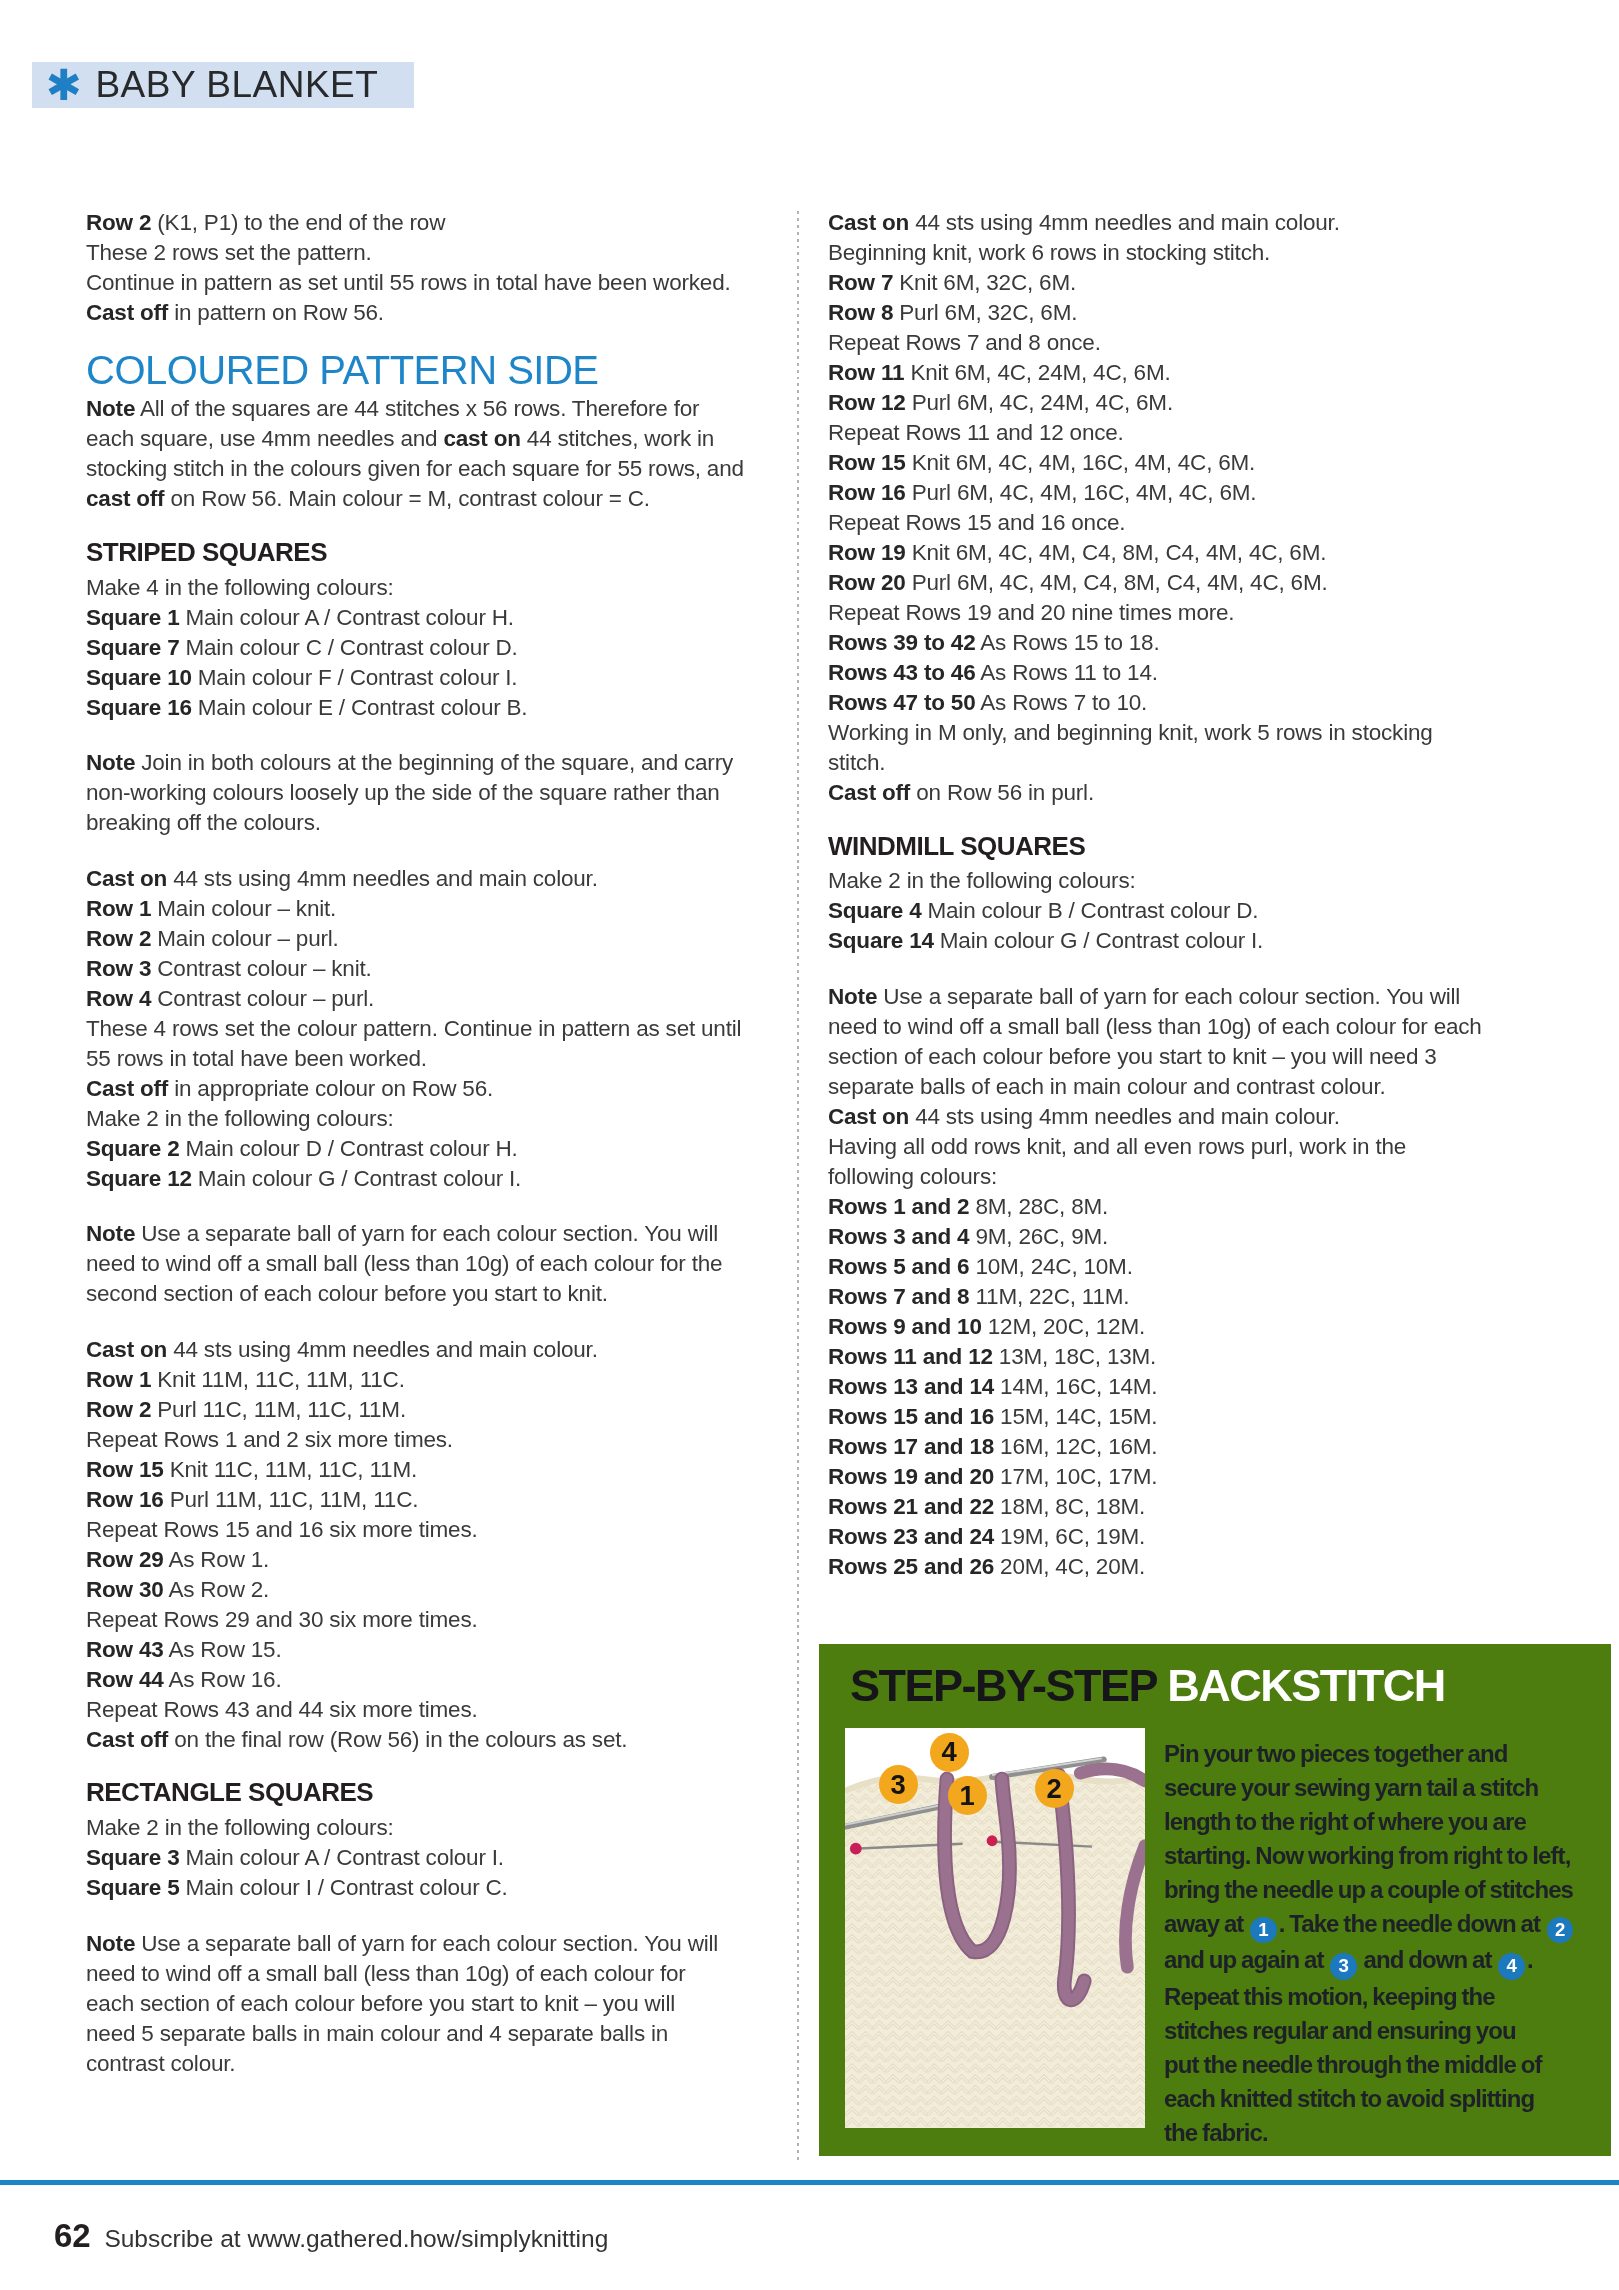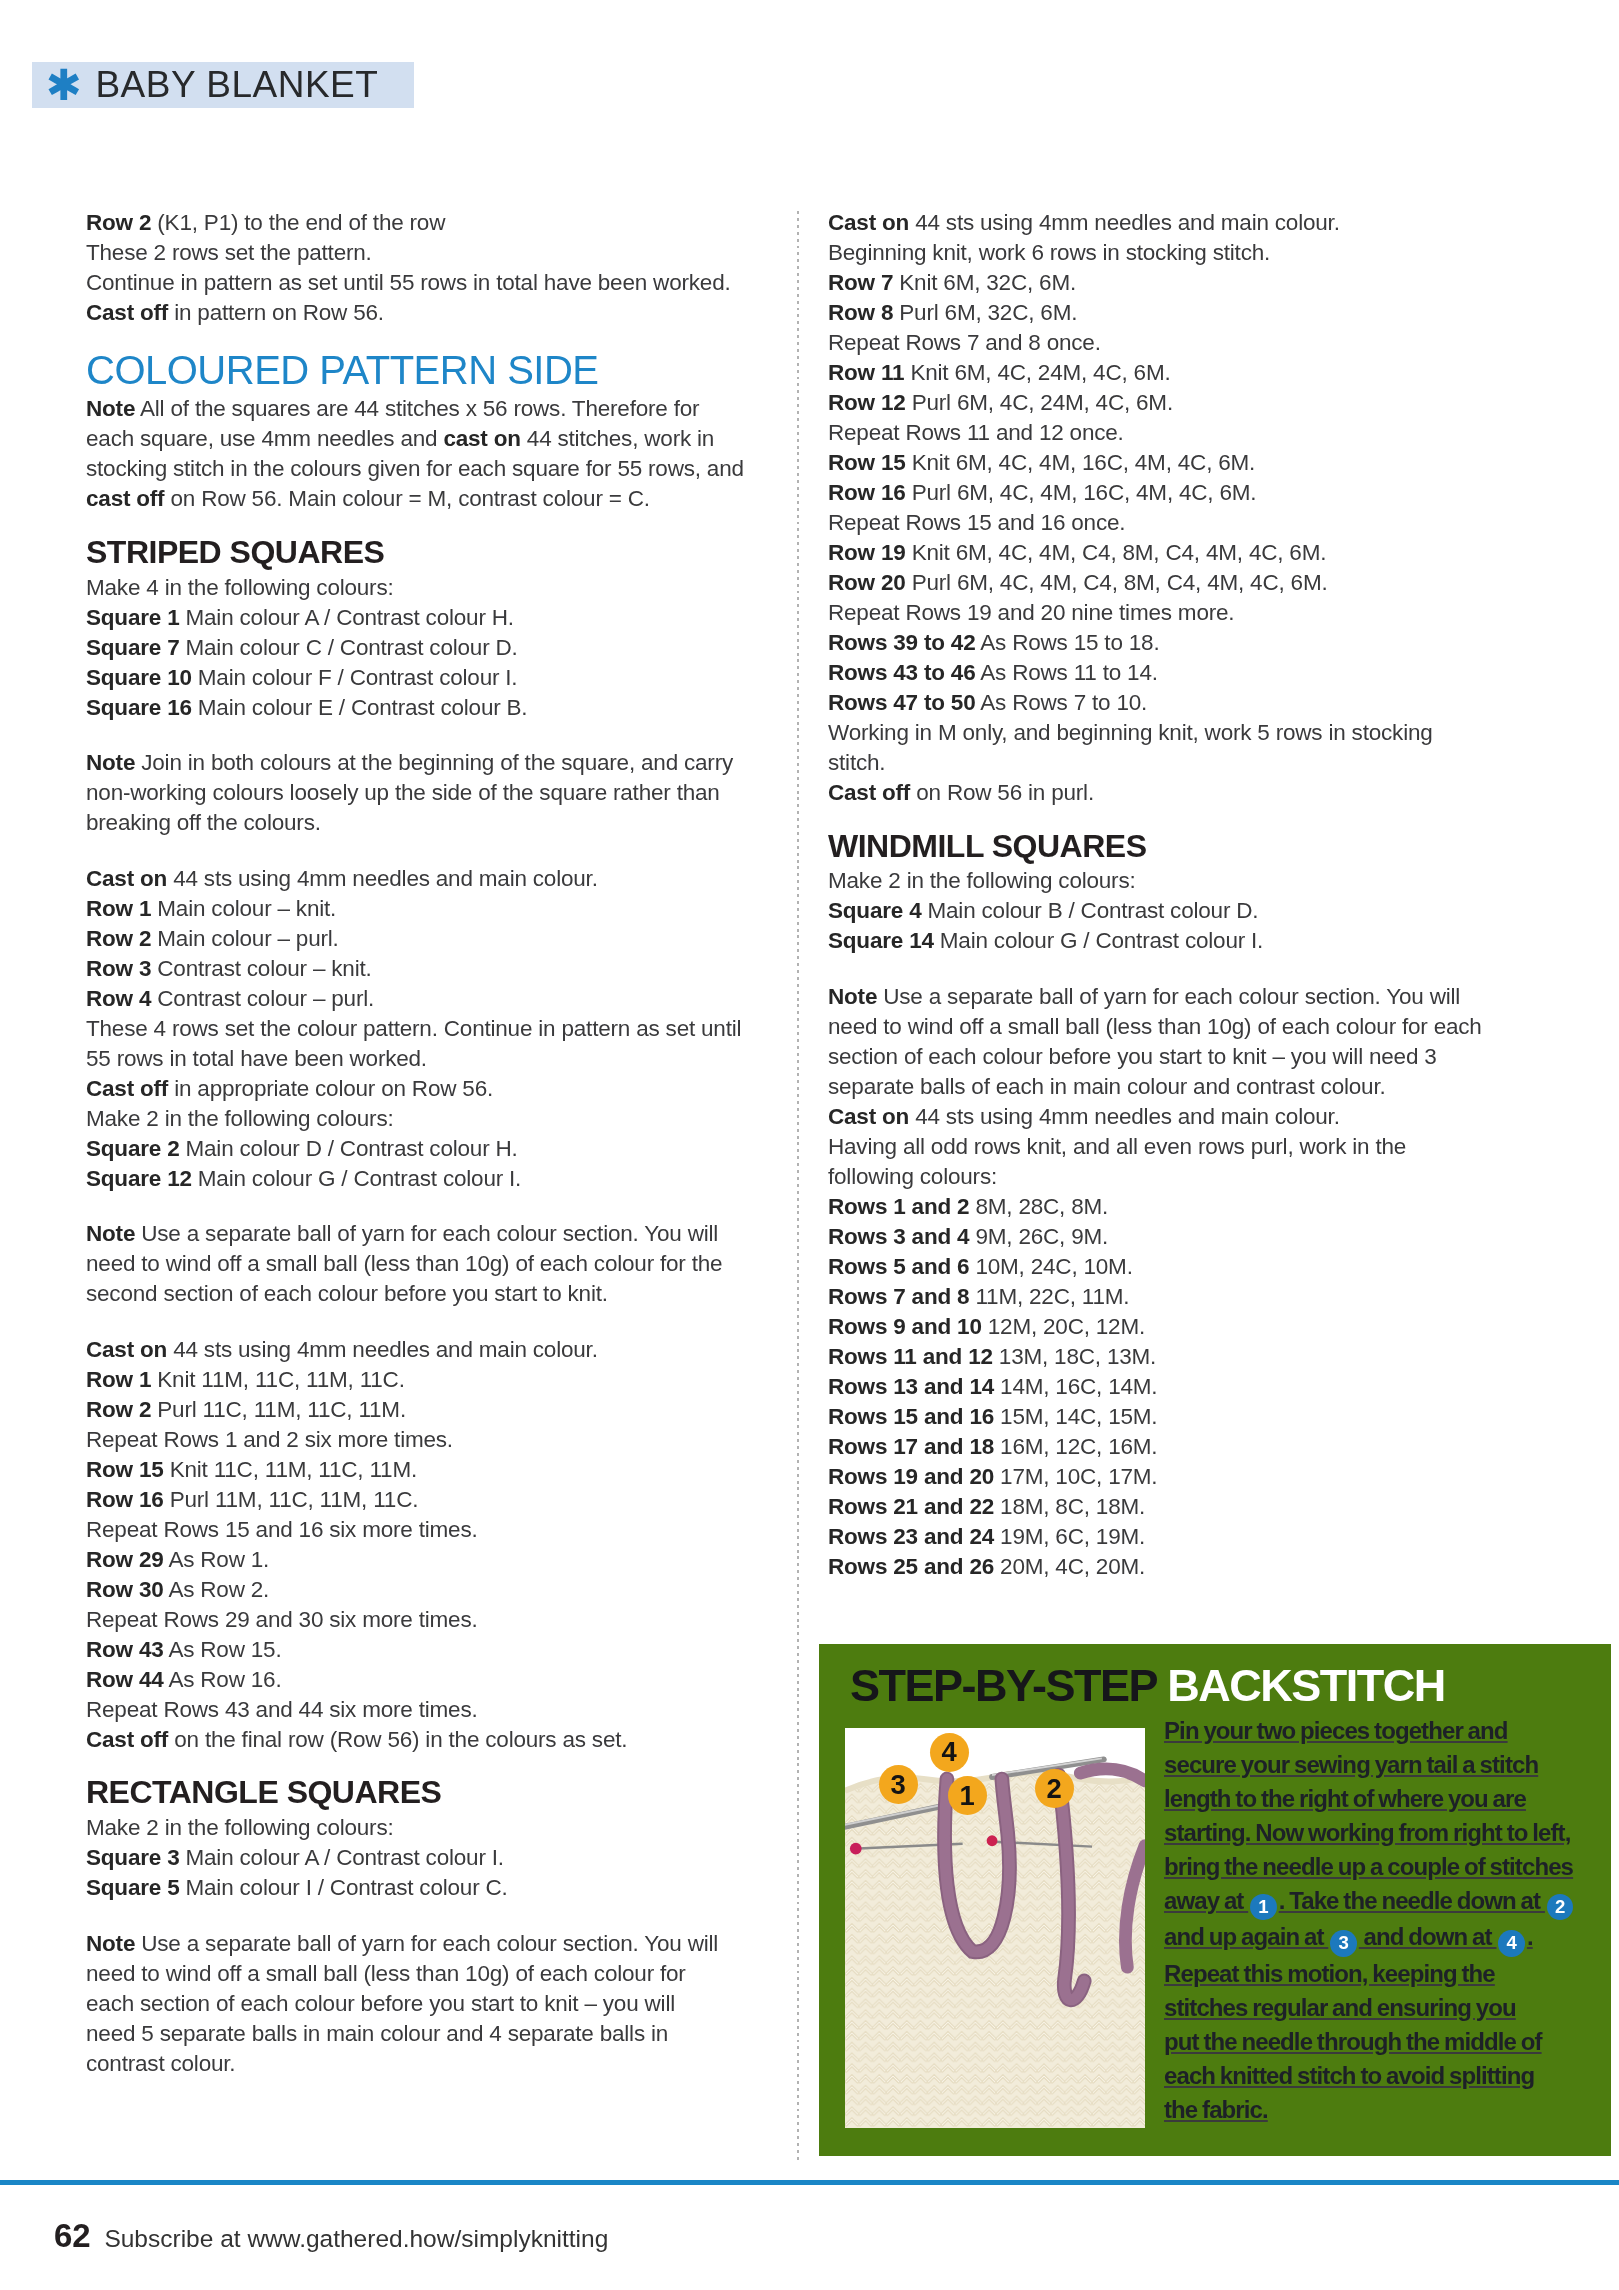--- a/index.html
+++ b/index.html
@@ -12,37 +12,37 @@
   .band .flower{color:#1e7fc4;font-size:43px;line-height:43px;margin:0 13.7px 0 13.7px;}
   .band .btitle{font-size:37px;color:#27292b;letter-spacing:0.5px;font-weight:400;white-space:nowrap;}
 
   
   .col{position:absolute;top:208px;}
   #left-col{left:86px;width:706px;}
   #right-col{left:828px;width:765px;}
   .line{font-size:22.5px;line-height:30px;letter-spacing:-0.2px;white-space:nowrap;color:#3a3a3c;}
   .line b{font-weight:700;color:#262626;}
   .h1{color:#1e86c8;font-size:40px;line-height:37px;font-weight:400;letter-spacing:-0.5px;margin:23.5px 0 5.9px 0;white-space:nowrap;}
-  .h2{color:#231f20;font-size:32px;line-height:33px;font-weight:700;letter-spacing:-0.5px;margin:21.6px 0 3.9px 0;white-space:nowrap;}
+  .h2{color:#231f20;font-size:26px;line-height:33px;font-weight:700;letter-spacing:-0.5px;margin:21.6px 0 3.9px 0;white-space:nowrap;}
   .gap{height:25.5px;}
 
   
   .divider{position:absolute;left:797px;top:211px;width:2px;height:1949px;
            background-image:repeating-linear-gradient(to bottom,#b2b2b2 0 2.9px,transparent 2.9px 6.9px);}
 
   
   #step-box{position:absolute;left:819px;top:1644px;width:792px;height:512px;background:#4d7c0f;}
   #step-title{position:absolute;left:31px;top:15.7px;font-size:45px;font-weight:700;letter-spacing:-1.5px;white-space:nowrap;}
   #step-title .tb{color:#16161a;}
   #step-title .tw{color:#ffffff;}
   #photo{position:absolute;left:25.5px;top:84px;width:300px;height:400px;background:#ffffff;}
   #photo svg{display:block;}
   .pbadge{position:absolute;width:39px;height:39px;border-radius:50%;background:#f3a71d;
           color:#141414;font-weight:700;font-size:27.4px;display:flex;align-items:center;justify-content:center;}
-  #step-text{position:absolute;left:345px;top:70px;width:431px;text-decoration:underline;}
+  #step-text{position:absolute;left:345px;top:93px;width:431px;}
   #step-text .line{font-size:24px;line-height:34px;font-weight:700;letter-spacing:-0.9px;word-spacing:-1px;color:#1d2127;}
   .nbadge{display:inline-block;width:26.5px;height:26.5px;border-radius:50%;background:#1c79bd;color:#ffffff;
           font-size:18.6px;line-height:26.5px;text-align:center;font-weight:700;vertical-align:-3.9px;margin:0 2px;letter-spacing:0;}
 
   
   #footer-rule{position:absolute;left:0;top:2180px;width:1619px;height:4.9px;background:#1a86c6;}
   #footer{position:absolute;left:54px;top:2217px;font-size:24.5px;color:#333;white-space:nowrap;}
   #footer .pnum{font-weight:700;font-size:33px;color:#231f20;margin-right:13.7px;}
 </style>
 </head>

